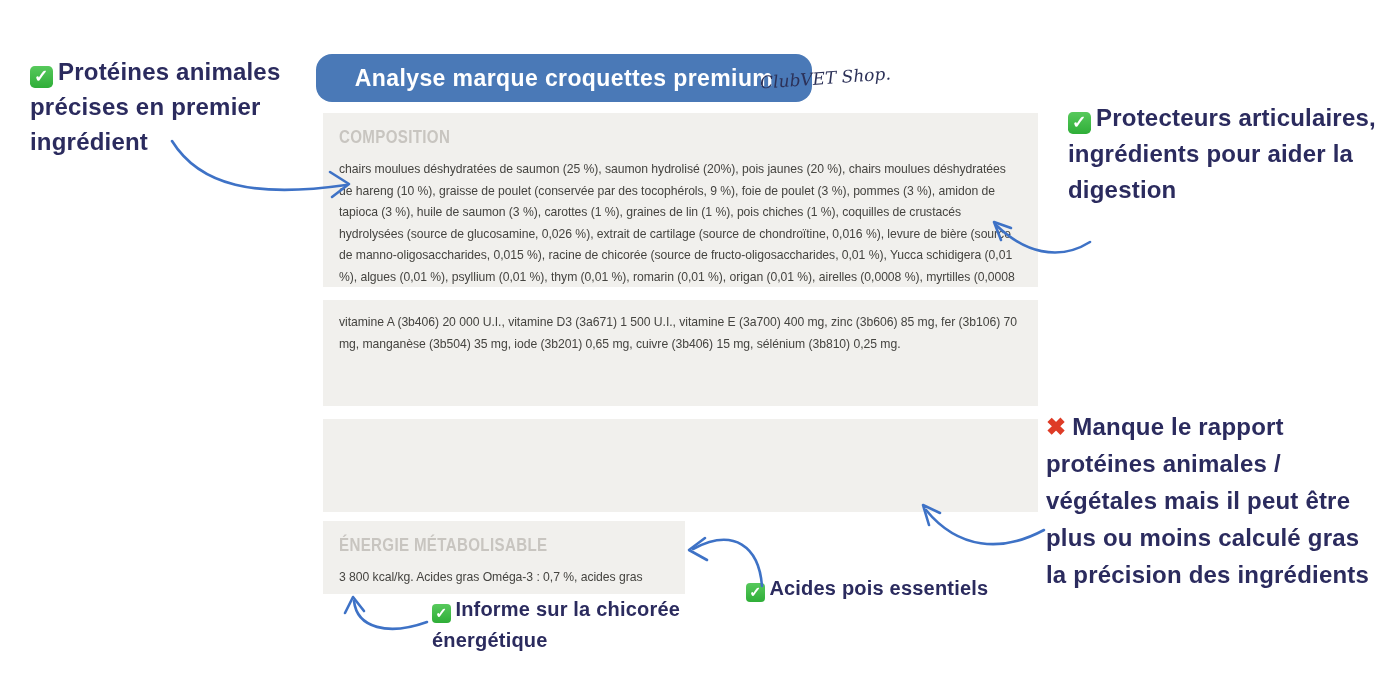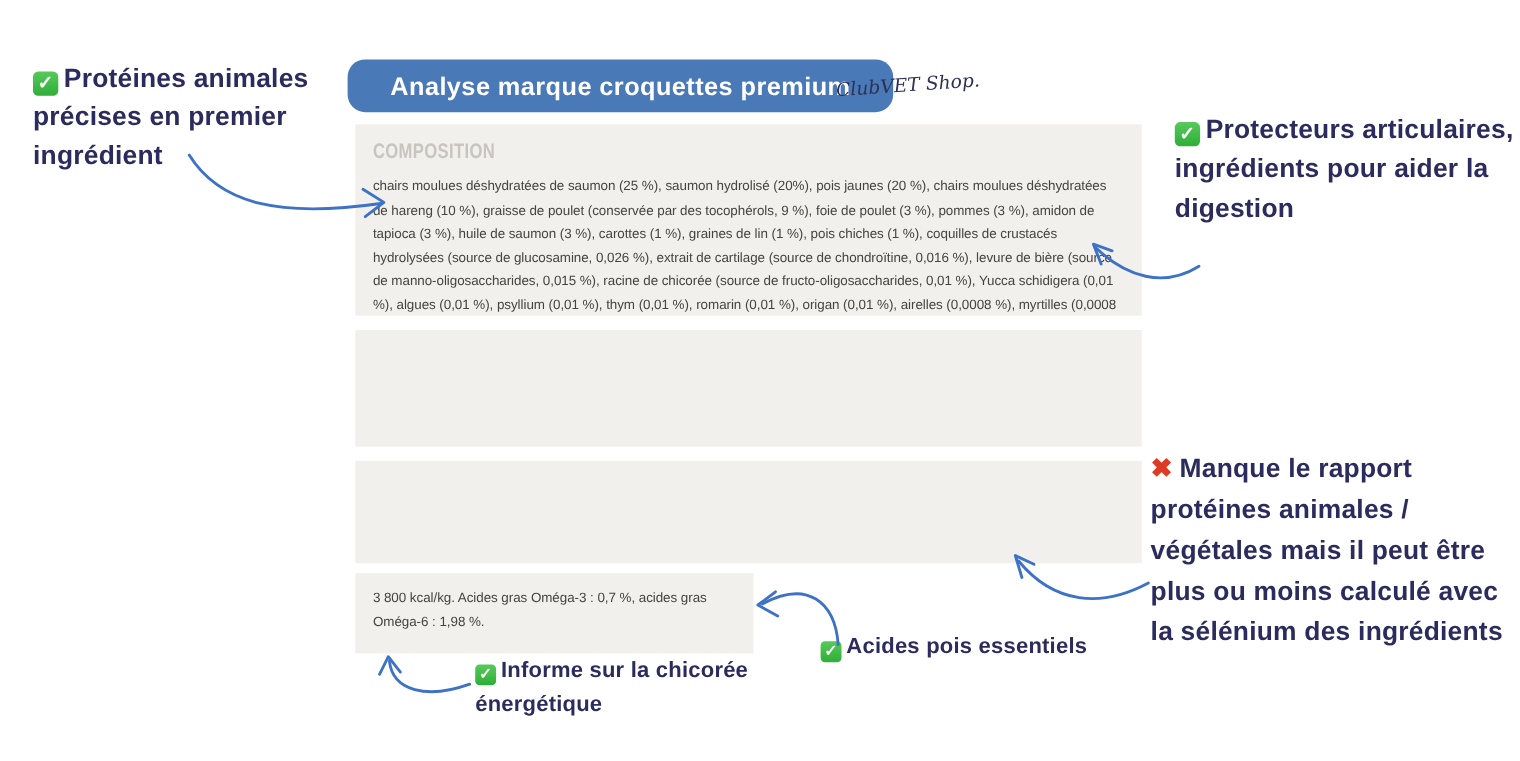--- a/index.html
+++ b/index.html
@@ -87,37 +87,39 @@
         <span>✓</span>
       </span><span>Protéines animales précises en premier ingrédient</span>
   </div>
 
   <div class="box b1">
     <h3><span class="cond">COMPOSITION</span></h3>
     <p>chairs moulues déshydratées de saumon (25 %), saumon hydrolisé (20%), pois jaunes (20 %), chairs moulues déshydratées de hareng (10 %), graisse de poulet (conservée par des tocophérols, 9 %), foie de poulet (3 %), pommes (3 %), amidon de tapioca  (3 %), huile de saumon (3 %), carottes (1 %), graines de lin (1 %), pois chiches (1 %), coquilles de crustacés hydrolysées (source de glucosamine, 0,026 %), extrait de cartilage (source de chondroïtine, 0,016 %), levure de bière (source de manno-oligosaccharides, 0,015 %), racine de chicorée (source de fructo-oligosaccharides, 0,01 %), Yucca schidigera (0,01 %), algues (0,01 %), psyllium (0,01 %), thym (0,01 %), romarin (0,01 %), origan (0,01 %), airelles (0,0008 %), myrtilles (0,0008 %), framboises (0,0008 %).</p>
   </div>
 
   <div class="box b2">
+    <p>vitamine A (3b406) 20 000 U.I., vitamine D3 (3a671) 1 500 U.I., vitamine E (3a700) 400 mg, zinc (3b606) 85 mg, fer (3b106) 70 mg, manganèse (3b504) 35 mg, iode (3b201) 0,65 mg, cuivre (3b406) 15 mg, sélénium (3b810) 0,25 mg.</p>
   </div>
 
   <div class="box b3">
   </div>
 
   <div class="box b4">
+    <h3><span class="cond">ÉNERGIE MÉTABOLISABLE</span></h3>
     <p>3 800 kcal/kg. Acides gras Oméga-3 : 0,7 %, acides gras Oméga-6 : 1,98 %.</p>
   </div>
 
   <div class="note note-right-top">
     <span class="check">
         <span>✓</span>
       </span><span>Protecteurs articulaires, ingrédients pour aider la digestion</span>
   </div>
 
   <div class="note note-right-bottom">
-    <span class="cross">✖</span><span>Manque le rapport protéines animales / végétales mais il peut être plus ou moins calculé avec la sélénium des ingrédients</span>
+    <span class="cross">✖</span><span>Manque le rapport protéines animales / végétales mais il peut être plus ou moins calculé gras la précision des ingrédients</span>
   </div>
 
   <div class="note note-acides">
     <span class="check">
         <span>✓</span>
       </span><span>Acides pois essentiels</span>
   </div>
 
   <div class="note note-informe">
     <span class="check">

